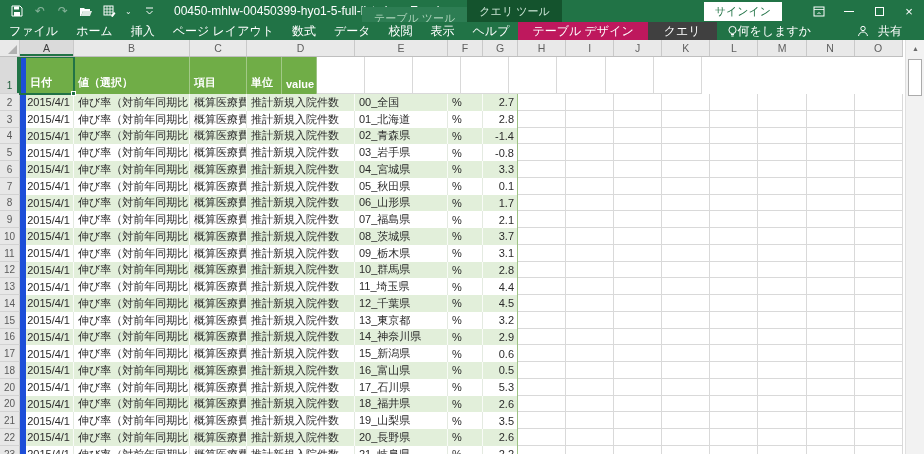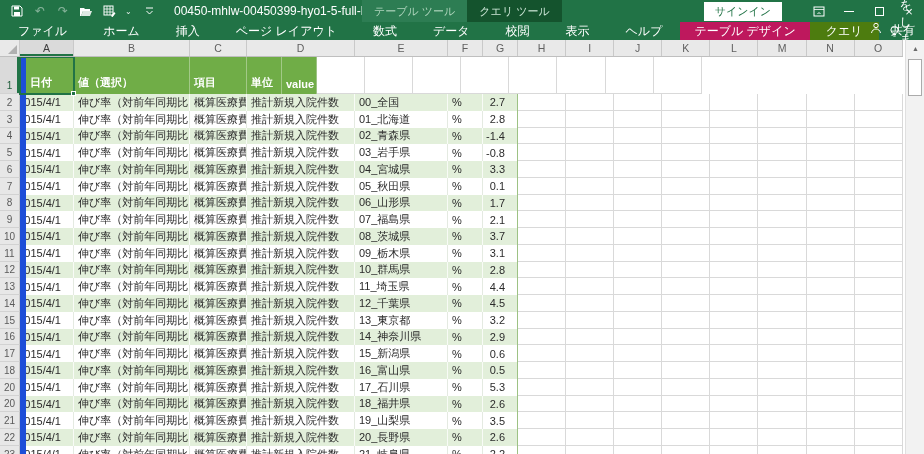--- a/index.html
+++ b/index.html
@@ -11,39 +11,39 @@
   .titlebar { position:relative; height:22px; background:#217346; color:#fff;
     display:flex; align-items:center; font-size:12px; }
   .qat { display:flex; align-items:center; gap:9px; padding-left:10px; height:100%; }
   .qat .ic { display:inline-flex; align-items:center; justify-content:center; width:14px; height:14px; cursor:pointer; }
   .qat .dim { opacity:.45; }
   .qat .chev { font-size:8px; width:8px; opacity:.9; }
   .doc-title { margin-left:18px; white-space:nowrap; font-size:12px; color:#fff; }
   .ctx-title-group { position:absolute; top:0; height:22px; display:flex; }
   .ctx-block { height:22px; display:flex; align-items:center; justify-content:center;
     font-size:11px; padding:0 12px; white-space:nowrap; }
-  .ctx-table-title { background:#2d7d53; color:#aed4bc; }
+  .ctx-table-title { background:#2d7d53; color:#aed4bc;margin-top:7px; }
   .ctx-query-title { background:#14532d; color:#cde6d7; }
   .tb-right { position:absolute; right:0; top:0; height:22px; display:flex; align-items:center; }
   .signin-btn { background:#fff; color:#217346; font-size:11px; border:none;
     padding:2px 11px; margin-right:22px; cursor:pointer; font-family:inherit; }
   .winctl { width:30px; height:22px; display:flex; align-items:center; justify-content:center;
     cursor:pointer; color:#fff; }
   .min-bar { width:10px; height:1px; background:#fff; display:inline-block; }
   .max-box { width:9px; height:9px; border:1px solid #fff; display:inline-block; }
   .close-x { font-size:13px; line-height:1; }
 
   
   .tabrow { position:relative; height:18px; background:#217346; display:flex;
     align-items:stretch; color:#fff; font-size:12px; }
-  .rtab { display:flex; align-items:center; padding:0 18px; cursor:pointer; white-space:nowrap; }
+  .rtab { display:flex; align-items:center; padding:0 9px; cursor:pointer; white-space:nowrap; }
   .rtab-ctx-table { background:#be185d; padding:0 14px; }
-  .rtab-ctx-query { background:#4d7c0f; padding:0 16px; }
+  .rtab-ctx-query { background:#404040; padding:0 16px; }
   .tellme { display:flex; align-items:center; padding:0 10px; cursor:pointer; }
-  .share { position:absolute; right:9px; top:0; height:18px; display:flex; 
+  .share { position:absolute; right:22px; top:0; height:18px; display:flex; align-items:center;
     gap:9px; cursor:pointer; font-size:12px; }
 
   
   .sheet { position:relative; width:924px; height:414px; background:#fff; overflow:hidden; }
 
   .colheaders { display:flex; width:903px; height:17px; background:#e9e9e9;
     border-bottom:1px solid #bfbfbf; }
   .colh { flex-shrink:0; display:flex; align-items:center; justify-content:center;
     font-size:10.5px; color:#5f5f5f; border-right:1px solid #c9c9c9; cursor:pointer; }
   .colh.sel { background:#dadada; box-shadow:inset 0 -2px 0 #217346; color:#3c3c3c; }
@@ -54,21 +54,21 @@
 
   .gridbody { position:relative; width:903px; height:397px; overflow:hidden; }
   .row { display:flex; height:16.75px; }
   .row.hdr { height:37px; }
   .gut { flex-shrink:0; width:20px; background:#e7e7e7; color:#5a5a5a; font-size:10px;
     display:flex; align-items:flex-end; justify-content:center; padding-bottom:2px;
     border-right:1px solid #c9c9c9; border-bottom:1px solid #d2d2d2; cursor:pointer; }
   .row.hdr .gut.sel { background:#dadada; box-shadow:inset -2px 0 0 #217346; color:#1f5c3a; }
   .cell { flex-shrink:0; font-size:11px; color:#2b2b2b; display:flex; align-items:center;
     padding-left:4px; white-space:nowrap; overflow:hidden; cursor:cell; }
-  .ar { justify-content:flex-end; padding-left:0; padding-right:12px; }
+  .ar { justify-content:flex-end; padding-left:0; padding-right:3px; }
   .row.even .cell { background:#e2efda; border-right:1px solid rgba(255,255,255,.75); }
   .row.odd  .cell { background:#ffffff; border-right:1px solid #e4eae1; }
   .row.hdr .cell { background:#70ad47; color:#fff; font-weight:bold;
     align-items:flex-end; padding-bottom:4px; border-right:1px solid rgba(255,255,255,.35); }
   .cell.first { border-left:6px solid #1d4ed8; }
   .cell.last  { border-right:1px solid #9dc284 !important; }
   .ecell { flex-shrink:0; width:48.1px; background:#fff; border-right:1px solid #d9d9d9;
     border-bottom:1px solid #d9d9d9; cursor:cell; }
 
   .c-a{width:54px} .c-b{width:116px} .c-c{width:57px} .c-d{width:108px}

